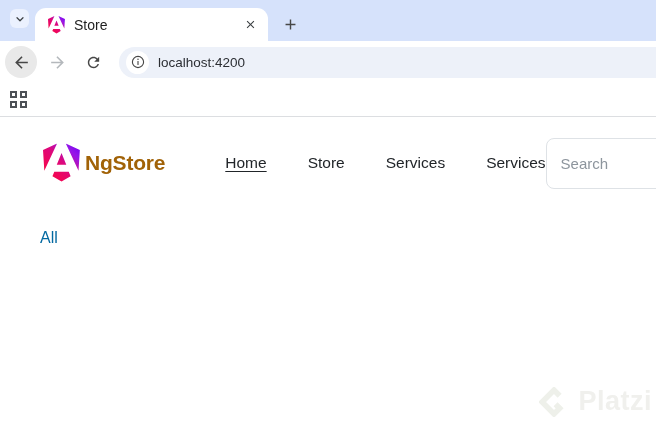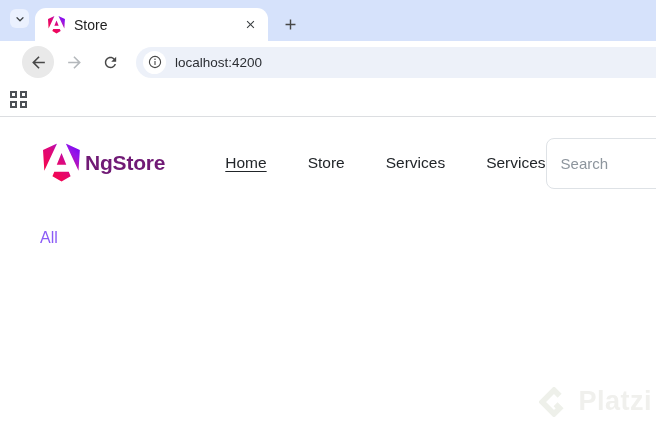--- a/index.html
+++ b/index.html
@@ -27,21 +27,21 @@
     width:18px; height:18px; border:none; background:transparent; border-radius:50%;
     display:flex; align-items:center; justify-content:center; cursor:pointer; padding:0;
   }
   .new-tab-btn {
     position:absolute; left:277px; top:11px; width:26px; height:26px;
     border:none; background:transparent; border-radius:50%; cursor:pointer;
     display:flex; align-items:center; justify-content:center; padding:0;
   }
 
   
-  .toolbar { height:42px; background:#fff; display:flex; align-items:center; padding-left:22px; }
+  .toolbar { height:42px; background:#fff; display:flex; align-items:center; padding-left:5px; }
   .icon-btn {
     width:32px; height:32px; border:none; background:transparent; border-radius:50%;
     display:flex; align-items:center; justify-content:center; margin-right:4px; cursor:pointer; padding:0;
   }
   .icon-btn.back { background:#e9e9e9; }
   .omnibox {
     flex:1; height:31px; margin-left:6px; margin-right:-18px;
     background:#edf1f9; border-radius:16px;
     display:flex; align-items:center; padding-left:7px; cursor:text;
   }
@@ -57,32 +57,32 @@
     border-bottom:1px solid #dcdee1;
   }
   .apps-grid-btn { border:none; background:transparent; cursor:pointer; padding:0;
     display:grid; grid-template-columns:7px 7px; grid-template-rows:7px 7px; gap:3px; }
   .apps-grid-btn i { display:block; border:2px solid #4d5156; background:#fff; }
 
   
   .page { position:relative; height:305px; background:#fff; }
   .site-header { display:flex; align-items:center; height:92px; padding-left:43px; }
   .brand-logo { width:37px; height:40px; flex:0 0 auto; }
-  .brand-name { margin-left:5px; font-size:21px; font-weight:700; color:#701a75; letter-spacing:-0.2px; }
+  .brand-name { margin-left:5px; font-size:21px; font-weight:700; color:#a16207; letter-spacing:-0.2px; }
   .main-nav { display:flex; align-items:center; margin-left:36px; column-gap:17px; }
   .main-nav a { font-size:15.5px; color:#212529; text-decoration:none; cursor:pointer; white-space:nowrap;margin-left:24px; }
   .main-nav a.active { text-decoration:underline; text-underline-offset:3px; }
   .search-input {
     margin-left:auto; margin-right:-26px; width:212px; height:51px;
     border:1px solid #dee2e6; border-radius:8px; padding:0 14px;
     font-size:15px; color:#212529; outline:none; background:#fff;
     font-family:"Liberation Sans", sans-serif;
   }
   .search-input::placeholder { color:#8d959d; }
-  .category-label { margin:20px 0 0 40px; font-size:16px; color:#8b5cf6; }
+  .category-label { margin:20px 0 0 40px; font-size:16px; color:#0369a1; }
 
   .watermark {
     position:absolute; right:4px; bottom:5px;
     display:flex; align-items:center; gap:9px; pointer-events:none;
   }
   .watermark-text { font-size:27px; font-weight:700; color:#f0f0ed; letter-spacing:0.5px; }
 
   svg { display:block; }
 </style>
 </head>

